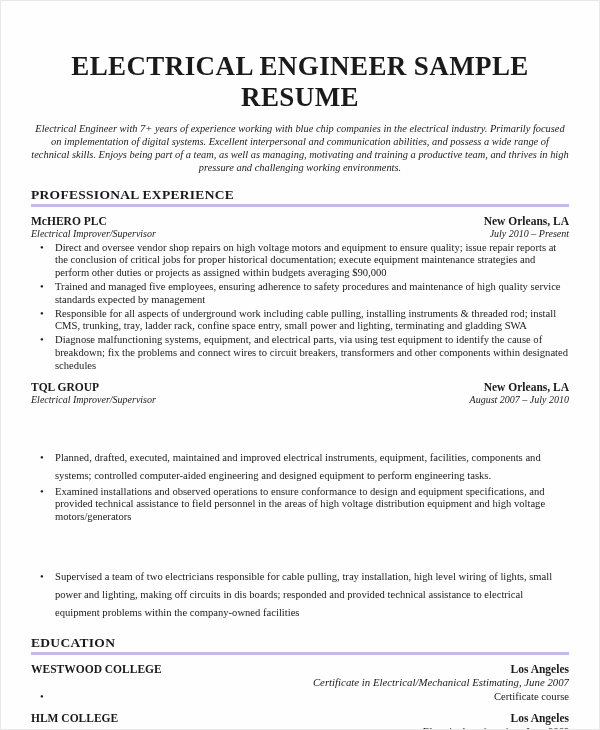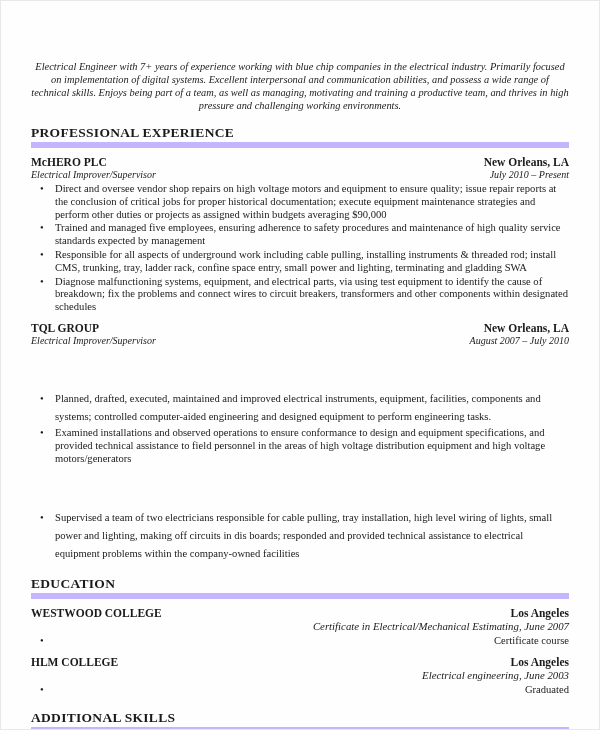--- a/index.html
+++ b/index.html
@@ -37,21 +37,21 @@
     line-height: 13px;
     text-align: center;
     color: #222;
   }
 
   .section-heading {
     margin-top: 13px;
     font-weight: bold;
     font-size: 13.5px;
     letter-spacing: 0.3px;
-    border-bottom: 6px solid #c4b5fd;
+    border-bottom: 3px solid #c4b5fd;
     padding-bottom: 1px;
   }
 
   .job-row {
     display: flex; justify-content: space-between;
     font-weight: bold; font-size: 11.5px;
     margin-top: 8px;
   }
   .role-row {
     display: flex; justify-content: space-between;
@@ -70,20 +70,21 @@
 
   .edu-block { margin-top: 8px; text-align: right; }
   .edu-degree { font-style: italic; font-size: 10.8px; margin-top: 1px; }
 </style>
 </head>
 <body>
 
 <div class="page">
   <div class="inner">
 
+    <div class="title">ELECTRICAL ENGINEER SAMPLE RESUME</div>
 
 
     <div class="summary">Electrical Engineer with 7+ years of experience working with blue chip companies in the electrical industry. Primarily focused on implementation of digital systems. Excellent interpersonal and communication abilities, and possess a wide range of technical skills. Enjoys being part of a team, as well as managing, motivating and training a productive team, and thrives in high pressure and challenging working environments.</div>
 
     <div class="section-heading">PROFESSIONAL EXPERIENCE</div>
 
     <div>
       <div class="job-row">
         <span>McHERO PLC</span>
         <span>New Orleans, LA</span>

